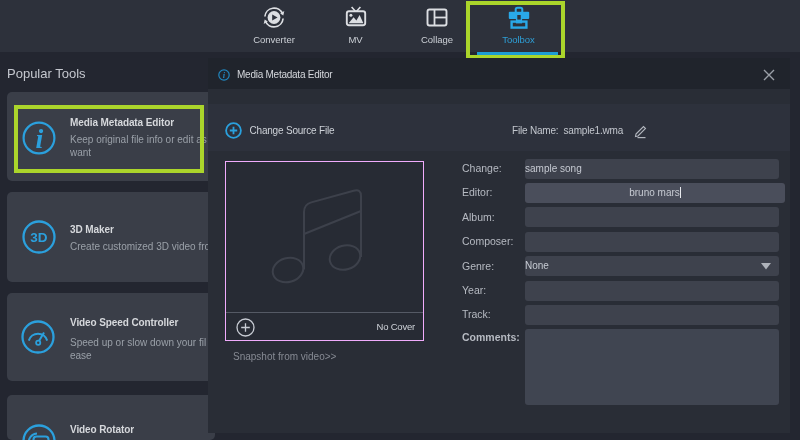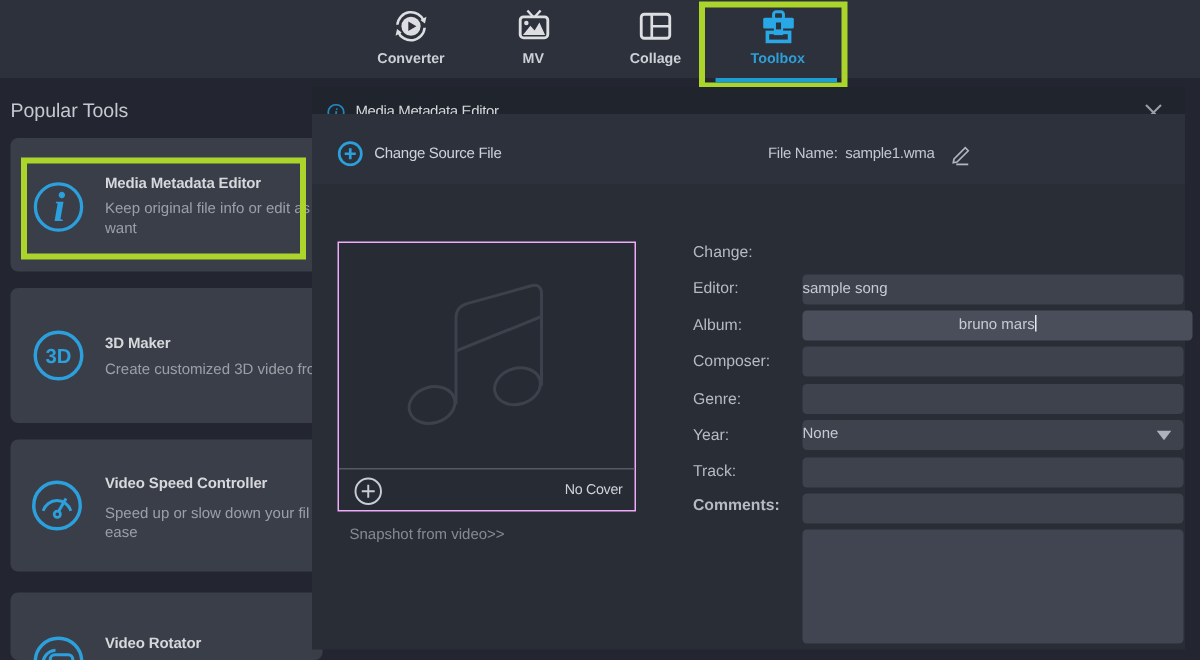--- a/index.html
+++ b/index.html
@@ -2,44 +2,44 @@
 <html><head>
 <meta charset="utf-8">
 <style>
   * { margin:0; padding:0; box-sizing:border-box; }
   html,body { width:800px; height:440px; overflow:hidden; }
   body { background:#232630; font-family:"Liberation Sans", sans-serif; position:relative; }
   .abs { position:absolute; }
 
   
   #topbar { left:0; top:0; width:800px; height:52px; background:#2d313b; }
-  .tab { top:0; height:52px; width:80px; text-align:center;font-weight:bold; }
+  .tab { top:0; height:52px; width:80px; text-align:center; }
   .tab .ic { position:absolute; left:50%; top:5px; transform:translateX(-50%); }
   .tab .lb { position:absolute; left:0; right:0; top:34px; font-size:9.5px; color:#ccd0d6; }
   #greenTab { left:466px; top:1px; width:99px; height:58px; border:4px solid #abd52b; }
   #tbUnderline { left:477px; top:52px; width:81px; height:3px; background:#1d9ed3; }
 
   
   #popTools { left:7px; top:66px; font-size:13px; color:#c5c8cf; }
   .card { left:7px; width:208px; background:#3a3e48; border-radius:5px; overflow:hidden; }
   .card .title { position:absolute; left:63px; font-size:10px; font-weight:bold; letter-spacing:-0.1px; color:#d6d8dc; white-space:nowrap; }
   .card .desc { position:absolute; left:63px; font-size:10px; color:#9aa0a8; line-height:13px; white-space:nowrap; }
   #greenCard { left:14px; top:104.5px; width:190px; height:68px; border:4px solid #abd52b; z-index:5; }
 
   
   #dialog { left:208px; top:58px; width:582px; height:375px; background:#292d36; }
   #dlgHeader { left:0; top:0; width:582px; height:31px; background:#20242c; }
-  #dlgRow2 { left:0; top:18px; width:582px; height:47px; background:#2d313c;text-align:center; }
+  #dlgRow2 { left:0; top:46px; width:582px; height:47px; background:#2d313c;text-align:center; }
 
   #coverBox { left:17px; top:103px; width:199px; height:180px; border:1px solid #f0abfc; background:#272b34; }
   #coverFoot { left:0; top:150px; width:197px; height:29px; border-top:1px solid #555a65; }
   #snapshot { left:25px; top:293px; font-size:10px; color:#868a93; }
 
   .flabel { font-size:10.5px; color:#b6bac2; white-space:nowrap; }
-  .finput { left:327px; width:254px; height:20px; background:#3e424d; border-radius:3px; font-size:10px; color:#c6cad2; line-height:20px; white-space:nowrap;margin-top:24px; }
+  .finput { left:317px; width:254px; height:20px; background:#3e424d; border-radius:3px; font-size:10px; color:#c6cad2; line-height:20px; white-space:nowrap; }
 </style>
 </head>
 <body>
 <div class="abs" id="topbar"></div>
 
 <div class="abs tab" style="left:234px;">
   <svg class="ic" width="26" height="26" viewBox="0 0 26 26">
     <circle cx="13" cy="12.5" r="6.4" fill="#dcdee2"></circle>
     <path d="M11.2 9.4 L16.6 12.5 L11.2 15.6 Z" fill="#2d313b"></path>
     <path d="M3.9 11.5 A9.2 9.2 0 0 1 21.6 8.9" fill="none" stroke="#dcdee2" stroke-width="1.7"></path>

